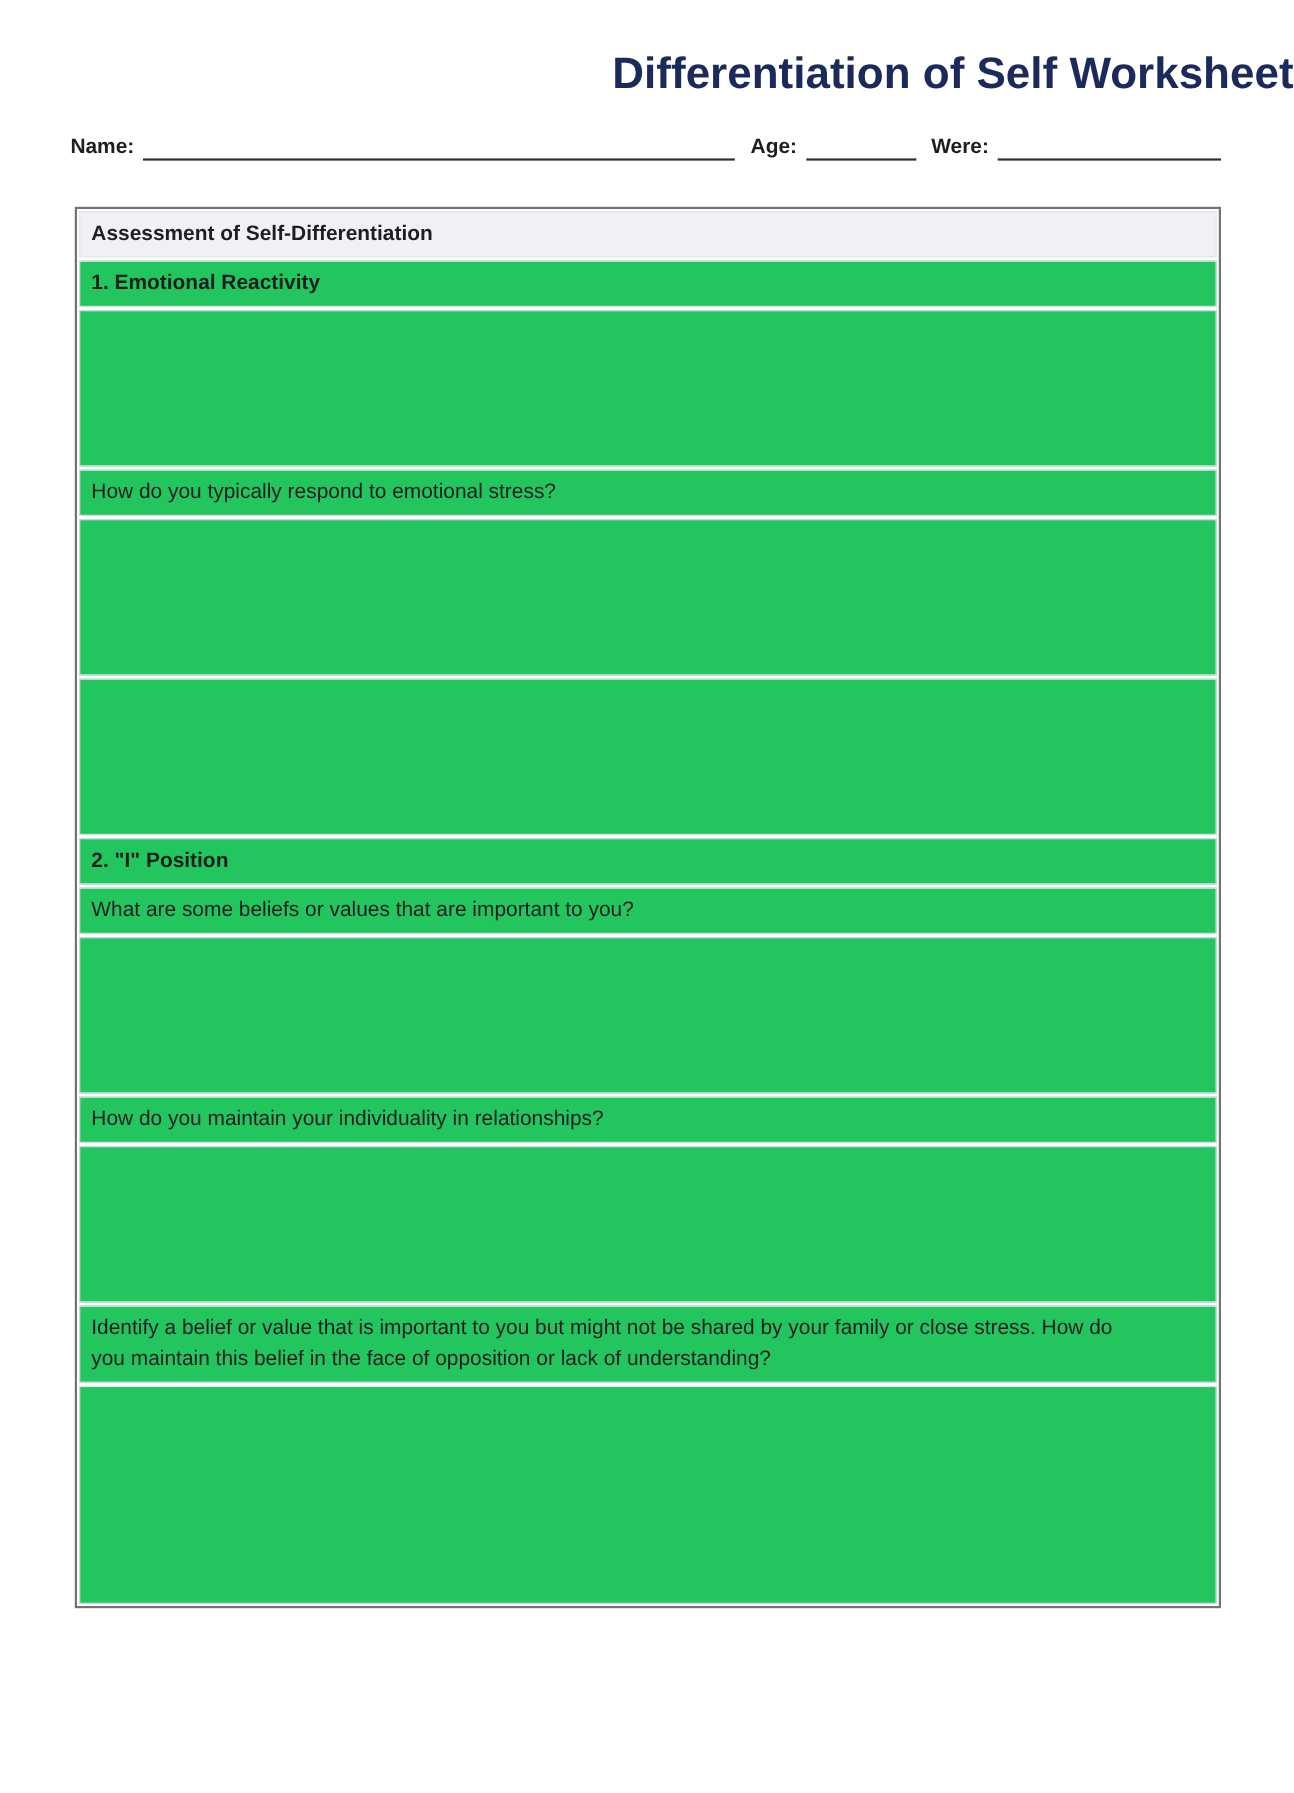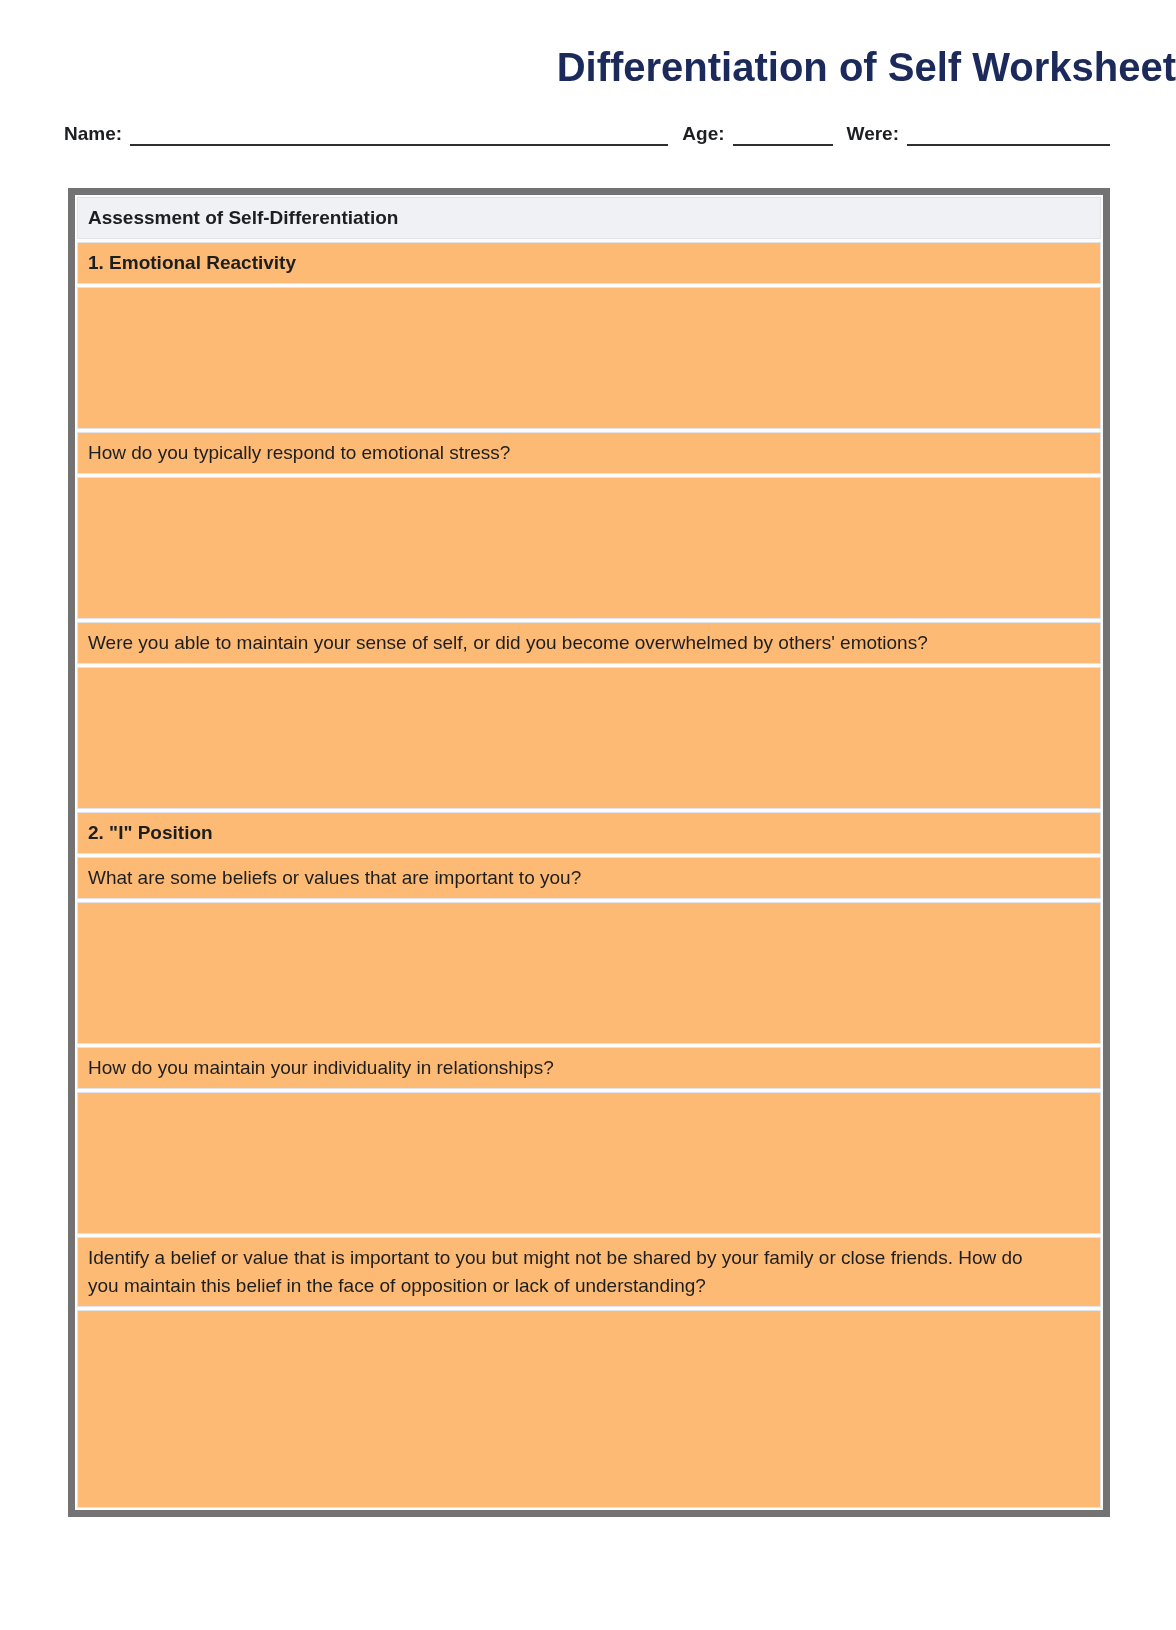--- a/index.html
+++ b/index.html
@@ -41,27 +41,27 @@
   .fill-line {
     display: inline-block;
     height: 21px;
     border-bottom: 2px solid #2e2f31;
   }
   .fill-name { flex: 1 1 auto; margin: 0 14px 0 8px; }
   .fill-age  { width: 100px;  margin: 0 14px 0 8px; }
   .fill-date { width: 203px;  margin: 0 0 0 8px; }
   .sheet {
     margin: 42px 66px 0 68px;
-    border: 7px solid #737373;
+    border: 2px solid #737373;
     padding: 2px;
     background: #fdfdfd;
   }
   .row {
     border: 1px solid #e2e4e7;
-    background: #fdba74;
+    background: #22c55e;
     margin-bottom: 3px;
     padding: 6px 10px;
     font-size: 19px;
     line-height: 28px;
   }
   .row:last-child { margin-bottom: 0; }
   .row.header {
     background: #eff1f4;
     font-weight: bold;
   }
@@ -103,39 +103,36 @@
       <span class="q-text">1. Emotional Reactivity</span>
     </div>
 
     <div class="row answer"></div>
 
     <div class="row question">
       <span class="q-text">How do you typically respond to emotional stress?</span>
     </div>
     <div class="row answer"></div>
 
-    <div class="row question">
-      <span class="q-text">Were you able to maintain your sense of self, or did you become overwhelmed by others' emotions?</span>
-    </div>
     <div class="row answer"></div>
 
     <div class="row section">
       <span class="q-text">2. "I" Position</span>
     </div>
 
     <div class="row question">
       <span class="q-text">What are some beliefs or values that are important to you?</span>
     </div>
     <div class="row answer"></div>
 
     <div class="row question">
       <span class="q-text">How do you maintain your individuality in relationships?</span>
     </div>
     <div class="row answer"></div>
 
     <div class="row question">
-      <span class="q-text">Identify a belief or value that is important to you but might not be shared by your family or close friends. How do you maintain this belief in the face of opposition or lack of understanding?</span>
+      <span class="q-text">Identify a belief or value that is important to you but might not be shared by your family or close stress. How do you maintain this belief in the face of opposition or lack of understanding?</span>
     </div>
     <div class="row answer tall"></div>
 
   </div>
 
 </div>
 
 </body></html>

